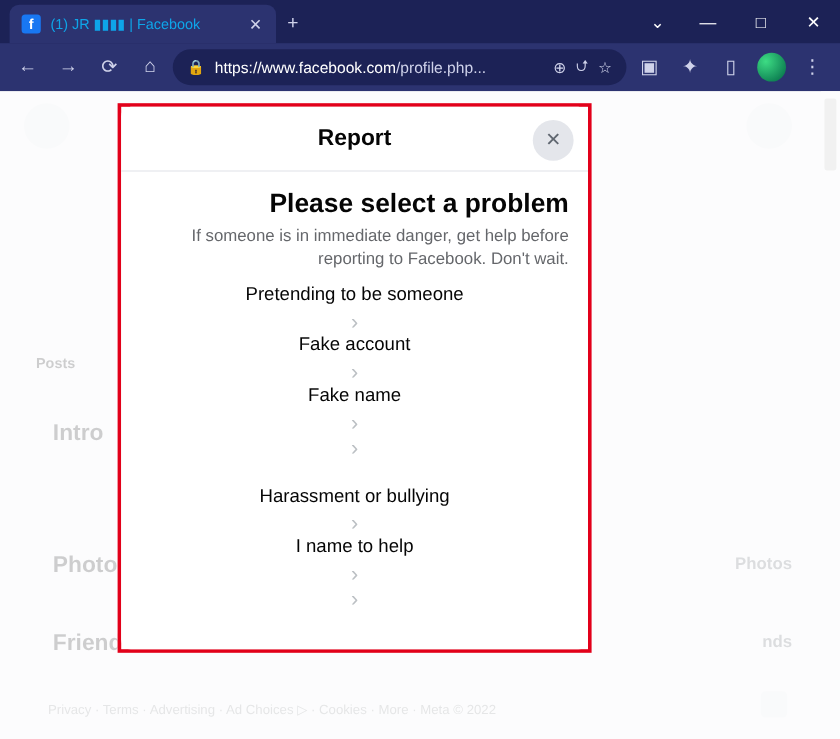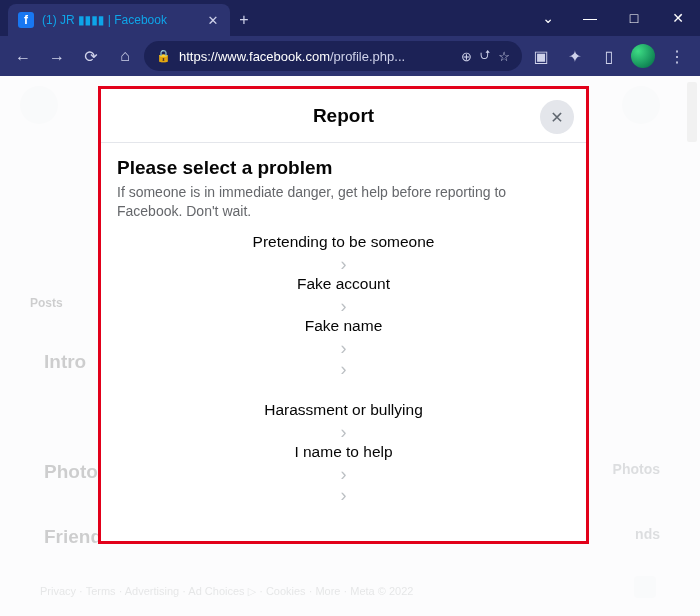--- a/index.html
+++ b/index.html
@@ -124,23 +124,24 @@
   }
   .bg-edit{
     position:absolute;right:44px;bottom:18px;width:22px;height:22px;
     background:#e4e6eb;border-radius:4px;
   }
 
   
   .modal-frame{
     position:absolute;
     left:98px; top:86px;
-    width:491px; height:458px;
+    width:395px; height:458px;
     border:3px solid #e2001a;
     background:#fff;
+    text-align:right;
   }
   .modal{
     position:absolute;inset:0;
     background:#fff;
     border-radius:8px;
     display:flex;flex-direction:column;
   }
   .modal-header{
     height:54px;display:flex;align-items:center;justify-content:center;
     border-bottom:1px solid #e4e6eb;position:relative;
@@ -151,21 +152,21 @@
   .modal-close{
     position:absolute;right:12px;top:11px;
     width:34px;height:34px;border-radius:50%;
     background:#e4e6eb;display:flex;align-items:center;justify-content:center;
     color:#606770;
   }
   .modal-body{
     padding:14px 16px 8px 16px;flex:1;overflow:auto;
   }
   .section-title{
-    font-size:19px;font-weight:700;color:#050505;margin-bottom:4px;
+    font-size:22px;font-weight:700;color:#050505;margin-bottom:4px;
   }
   .section-sub{
     font-size:14px;color:#65676b;line-height:1.35;margin-bottom:12px;
   }
   .option{
     height:42px;display:flex;align-items:center;justify-content:space-between;
     cursor:pointer;
     flex-direction:column;
   }
   .option .label{

